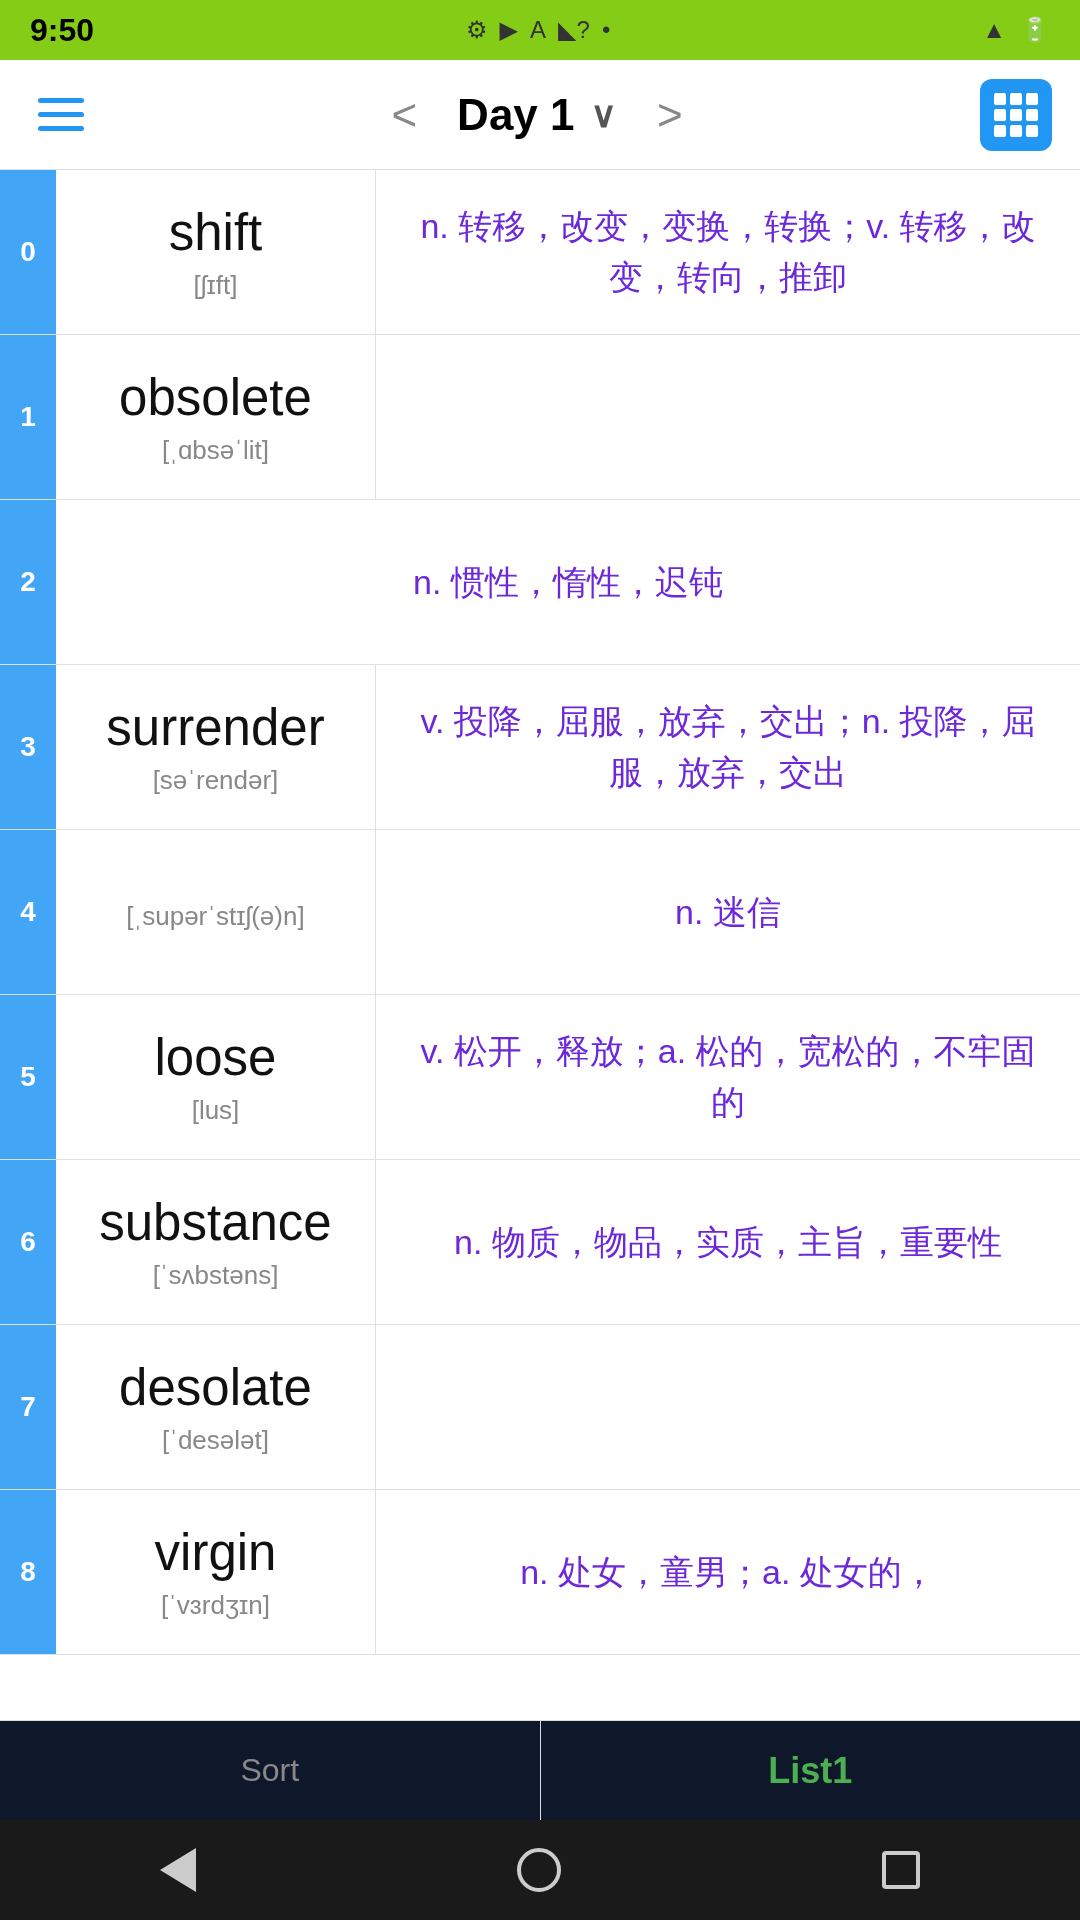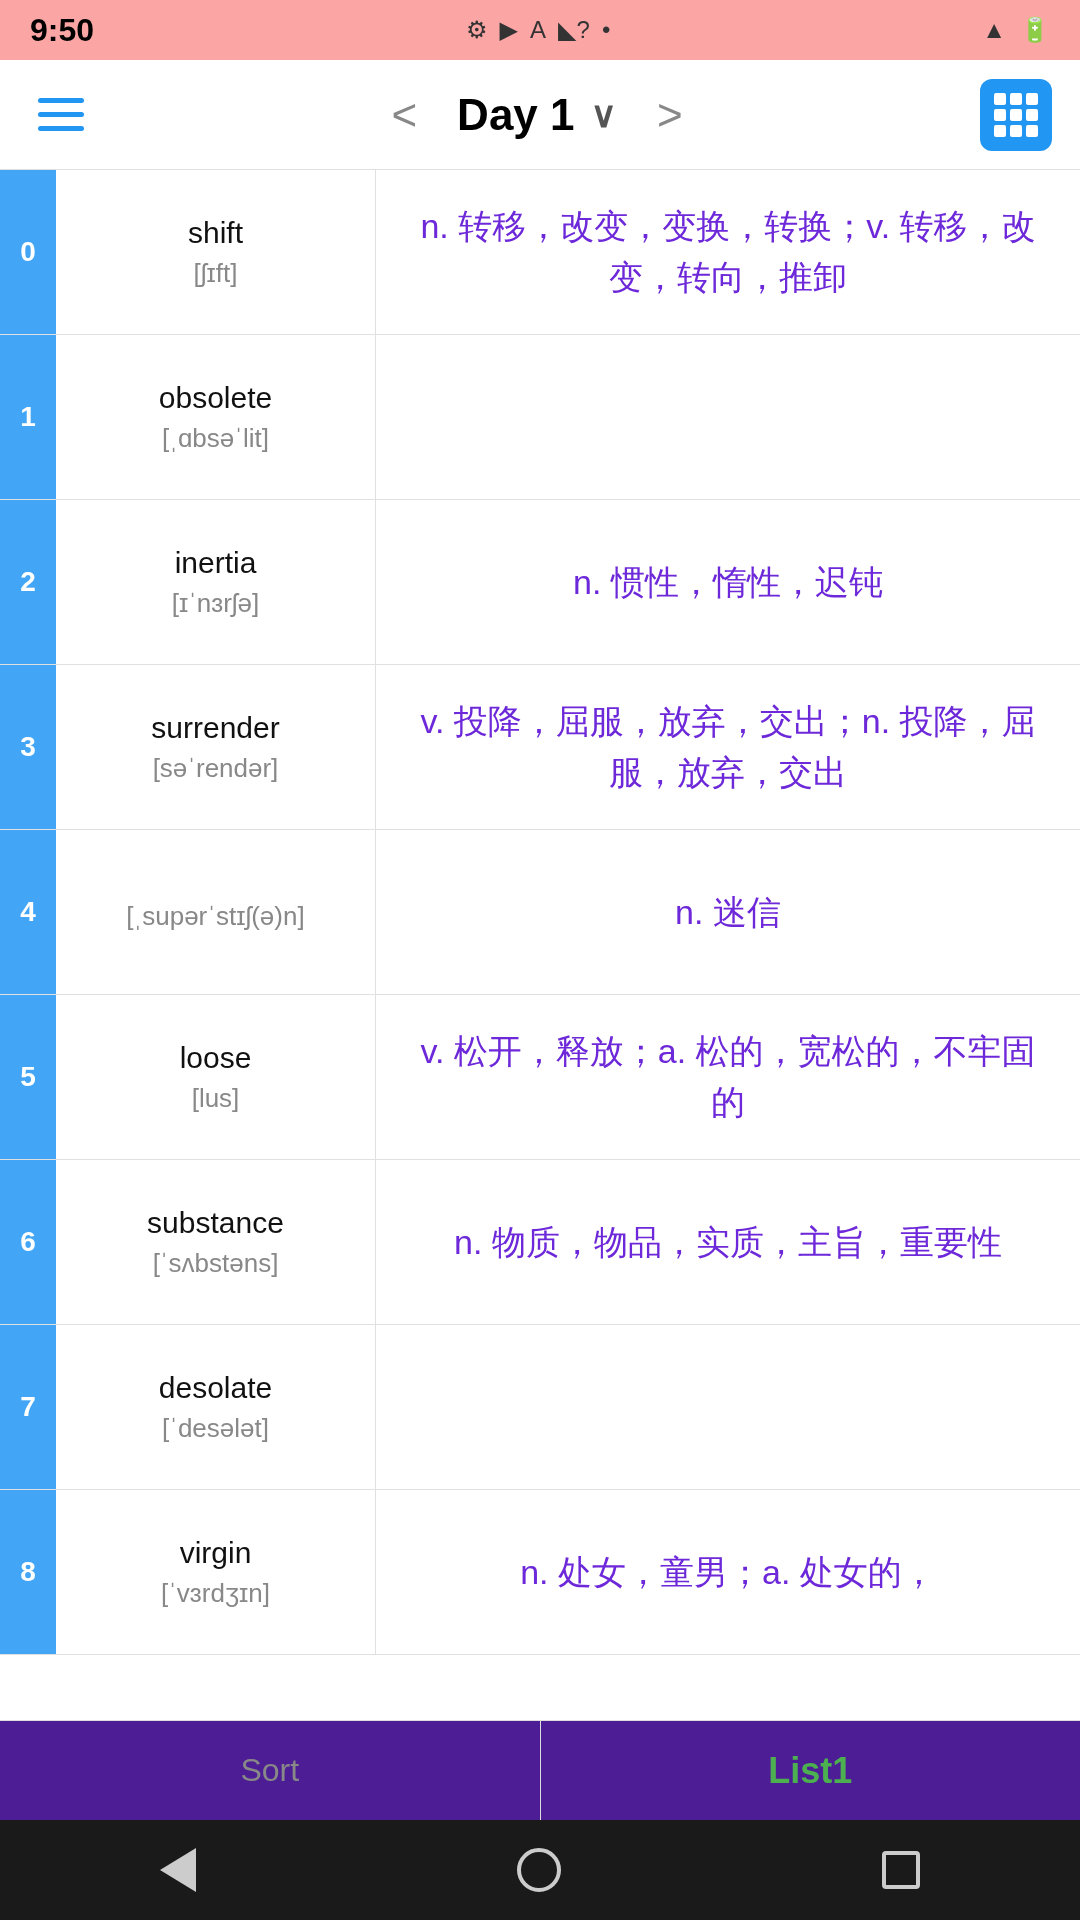--- a/index.html
+++ b/index.html
@@ -9,21 +9,21 @@
       width: 1080px;
       min-height: 1920px;
       background: #ffffff;
       font-family: 'Arial', sans-serif;
       display: flex;
       flex-direction: column;
     }
 
     
     .status-bar {
-      background: #fca5a5;
+      background: #84cc16;
       height: 60px;
       display: flex;
       align-items: center;
       justify-content: space-between;
       padding: 2px 30px;
     }
     .status-time {
       font-size: 32px;
       font-weight: bold;
       color: #000;
@@ -140,21 +140,21 @@
       width: 320px;
       display: flex;
       flex-direction: column;
       align-items: center;
       justify-content: center;
       padding: 20px 10px;
       border-right: 1px solid #e0e0e0;
       flex-shrink: 0;
     }
     .word-english {
-      font-size: 30px;
+      font-size: 51px;
       color: #111;
       text-align: center;
       font-weight: 500;
     }
     .word-phonetic {
       font-size: 26px;
       color: #888;
       text-align: center;
       margin-top: 8px;
     }
@@ -166,21 +166,21 @@
       padding: 20px 30px;
       font-size: 34px;
       color: #6d28d9;
       text-align: center;
       line-height: 1.5;
     }
 
     
     .bottom-bar {
       height: 100px;
-      background: #4c1d95;
+      background: #0f172a;
       border-top: 1px solid #ddd;
       display: flex;
       align-items: stretch;
       position: relative;
     }
     .bottom-tab {
       flex: 1;
       display: flex;
       align-items: center;
       justify-content: center;
@@ -296,24 +296,20 @@
     </div>
     <div class="word-row">
       <div class="word-index">1</div>
       <div class="word-col">
         <div class="word-english">obsolete</div>
         <div class="word-phonetic">[ˌɑbsəˈlit]</div>
       </div>
     </div>
     <div class="word-row">
       <div class="word-index">2</div>
-      <div class="word-col">
-        <div class="word-english">inertia</div>
-        <div class="word-phonetic">[ɪˈnɜrʃə]</div>
-      </div>
       <div class="word-definition">n. 惯性，惰性，迟钝</div>
     </div>
     <div class="word-row">
       <div class="word-index">3</div>
       <div class="word-col">
         <div class="word-english">surrender</div>
         <div class="word-phonetic">[səˈrendər]</div>
       </div>
       <div class="word-definition">v. 投降，屈服，放弃，交出；n. 投降，屈服，放弃，交出</div>
     </div>

